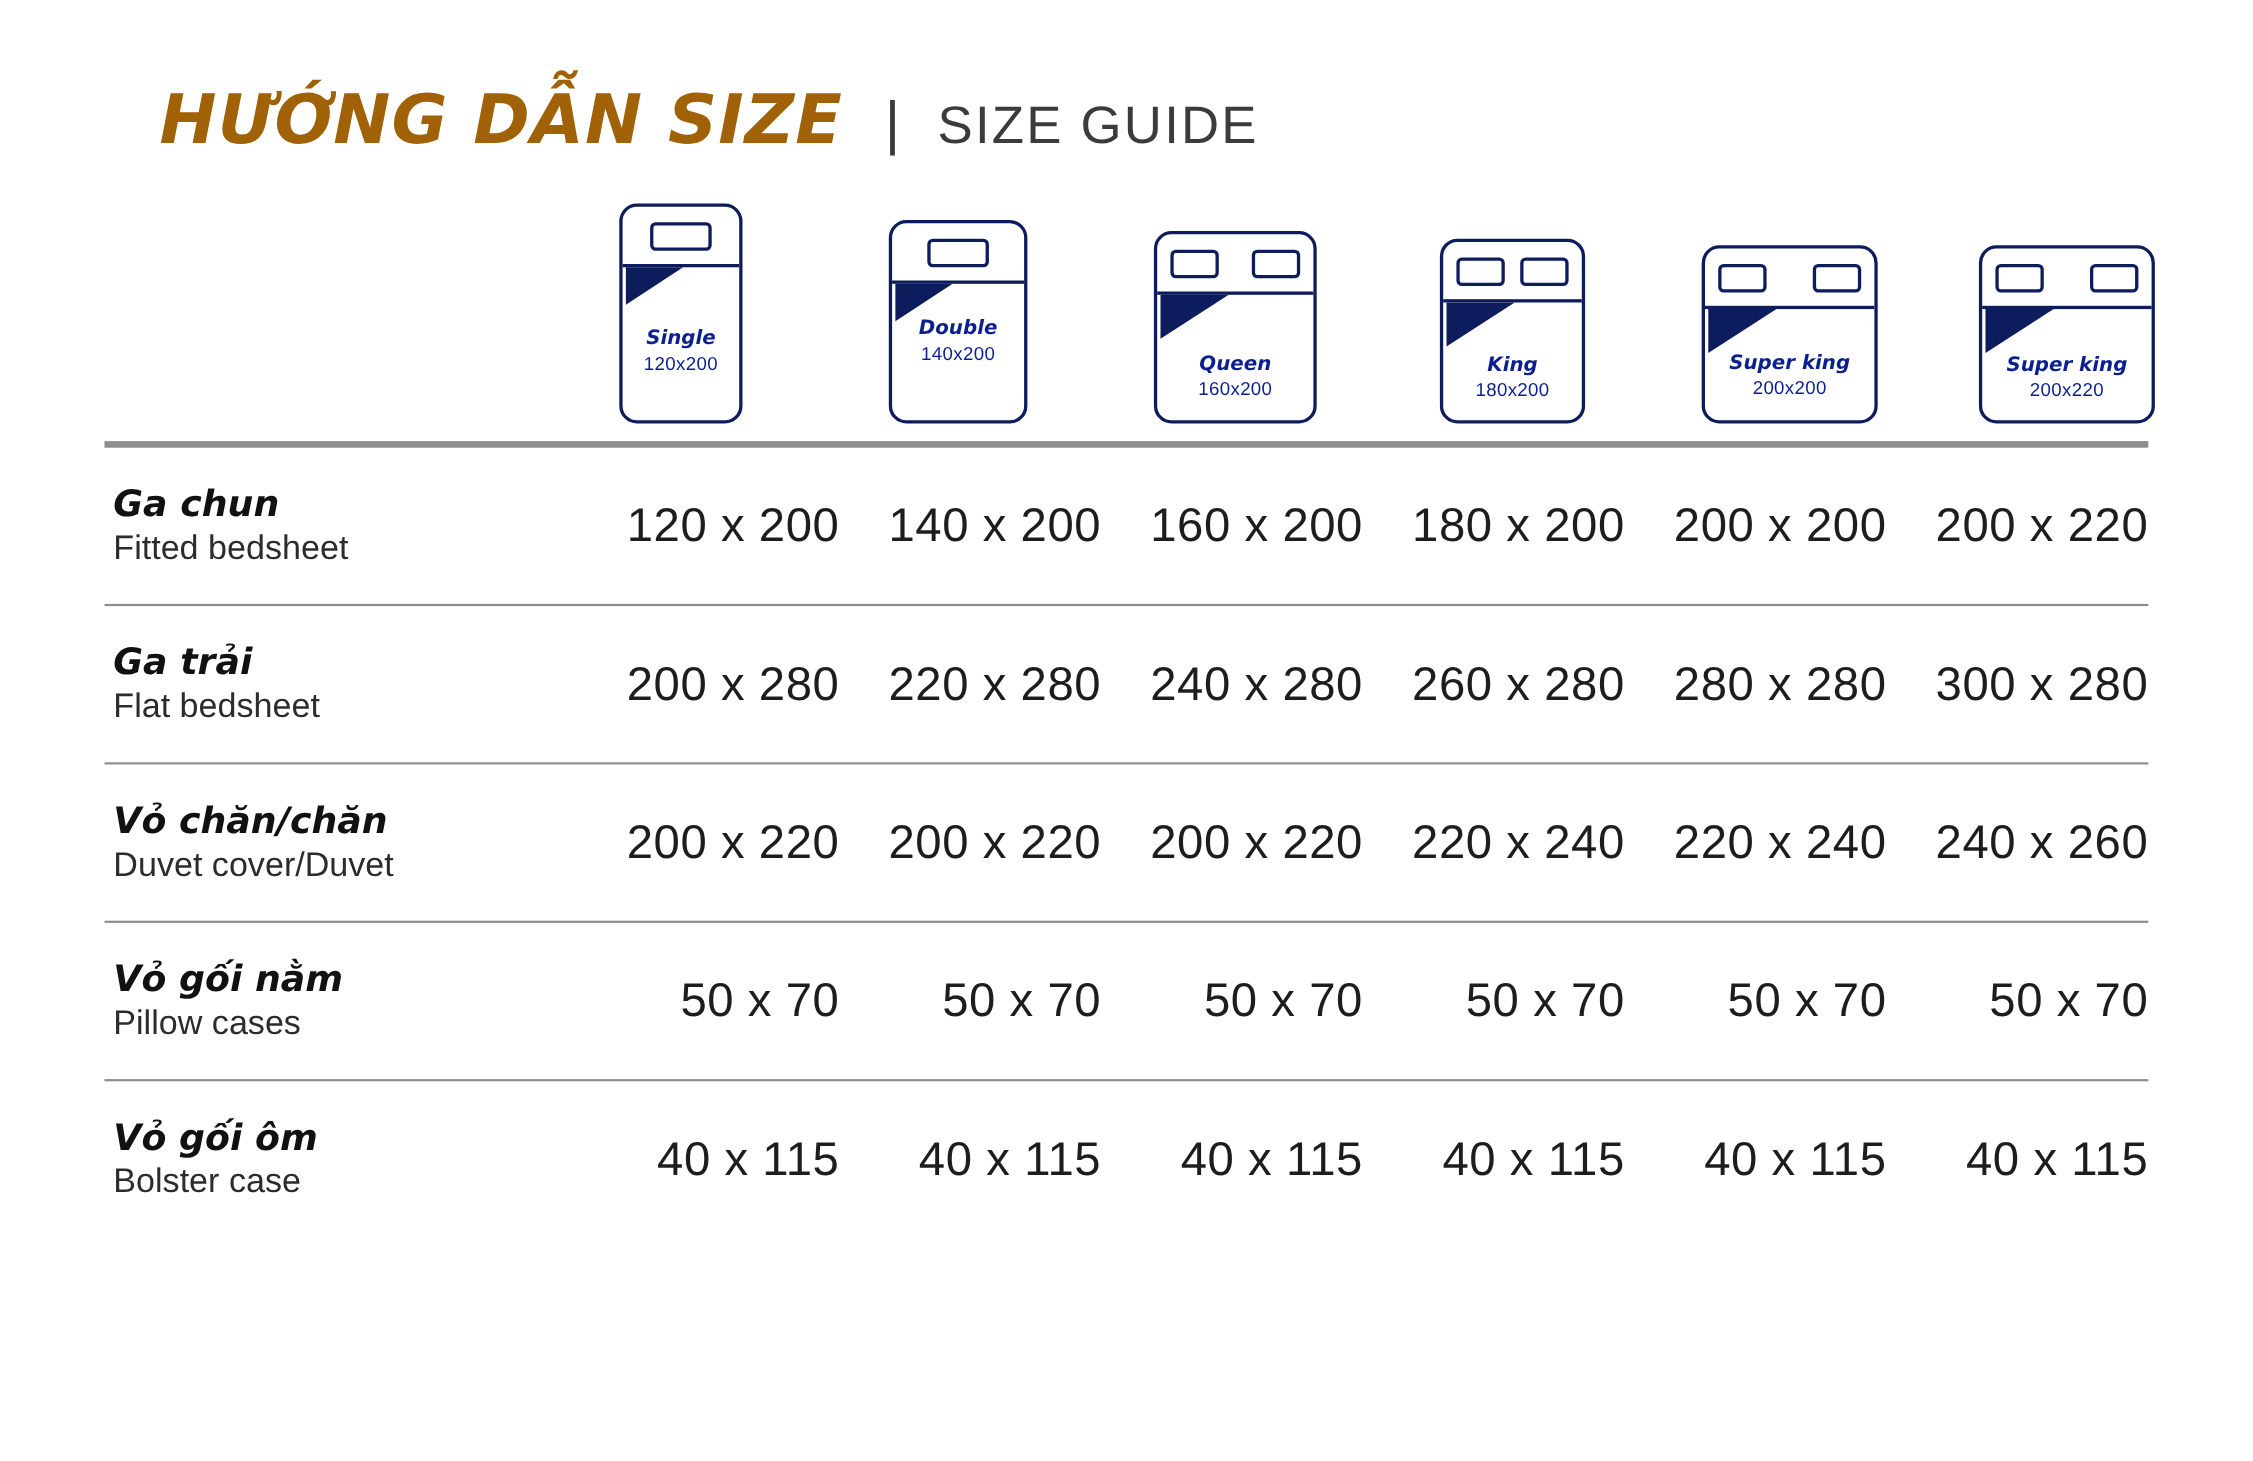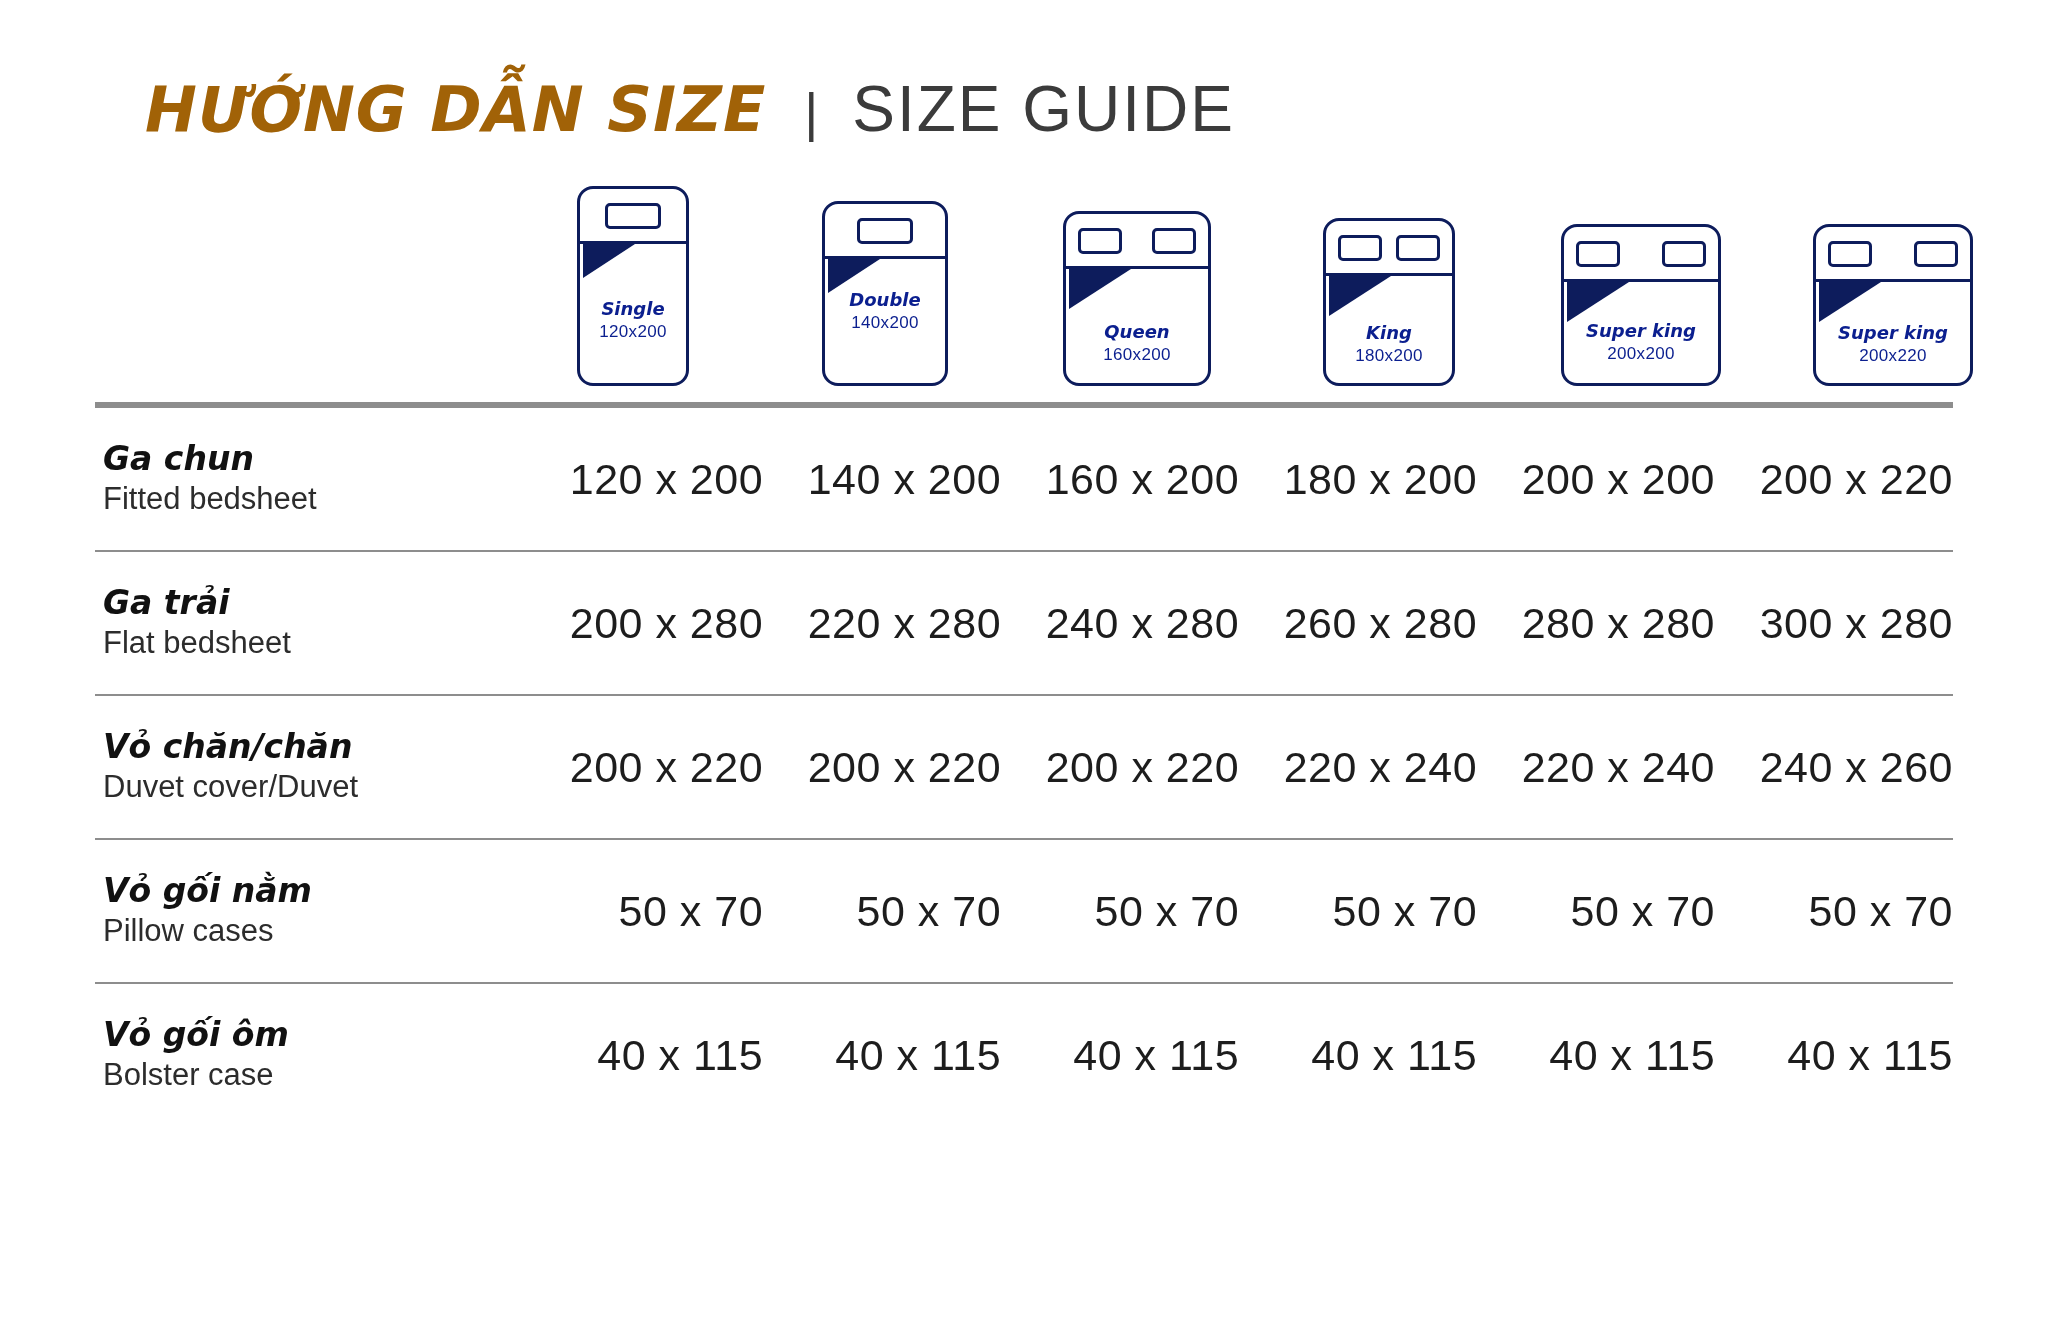--- a/index.html
+++ b/index.html
@@ -41,31 +41,31 @@
   .title-sep {
     font-family: "Liberation Sans", sans-serif;
     font-weight: 400;
     font-size: 54px;
     color: #3b3b3b;
     margin: 0 34px 0 38px;
   }
   .title-en {
     font-family: "Liberation Sans", sans-serif;
     font-weight: 400;
-    font-size: 64px;
+    font-size: 48px;
     letter-spacing: 2px;
     color: #3b3b3b;
     white-space: nowrap;
   }
 
   
   .bed-row {
     display: flex;
     align-items: flex-end;
-    padding: 40px 95px 0 52px;
+    padding: 40px 95px 0 38px;
   }
   .bed-col {
     flex: 0 0 auto;
     display: flex;
     justify-content: center;
     align-items: flex-end;
   }
   .label-col { width: 455px; }
   .size-col  { width: 252px; }
 

